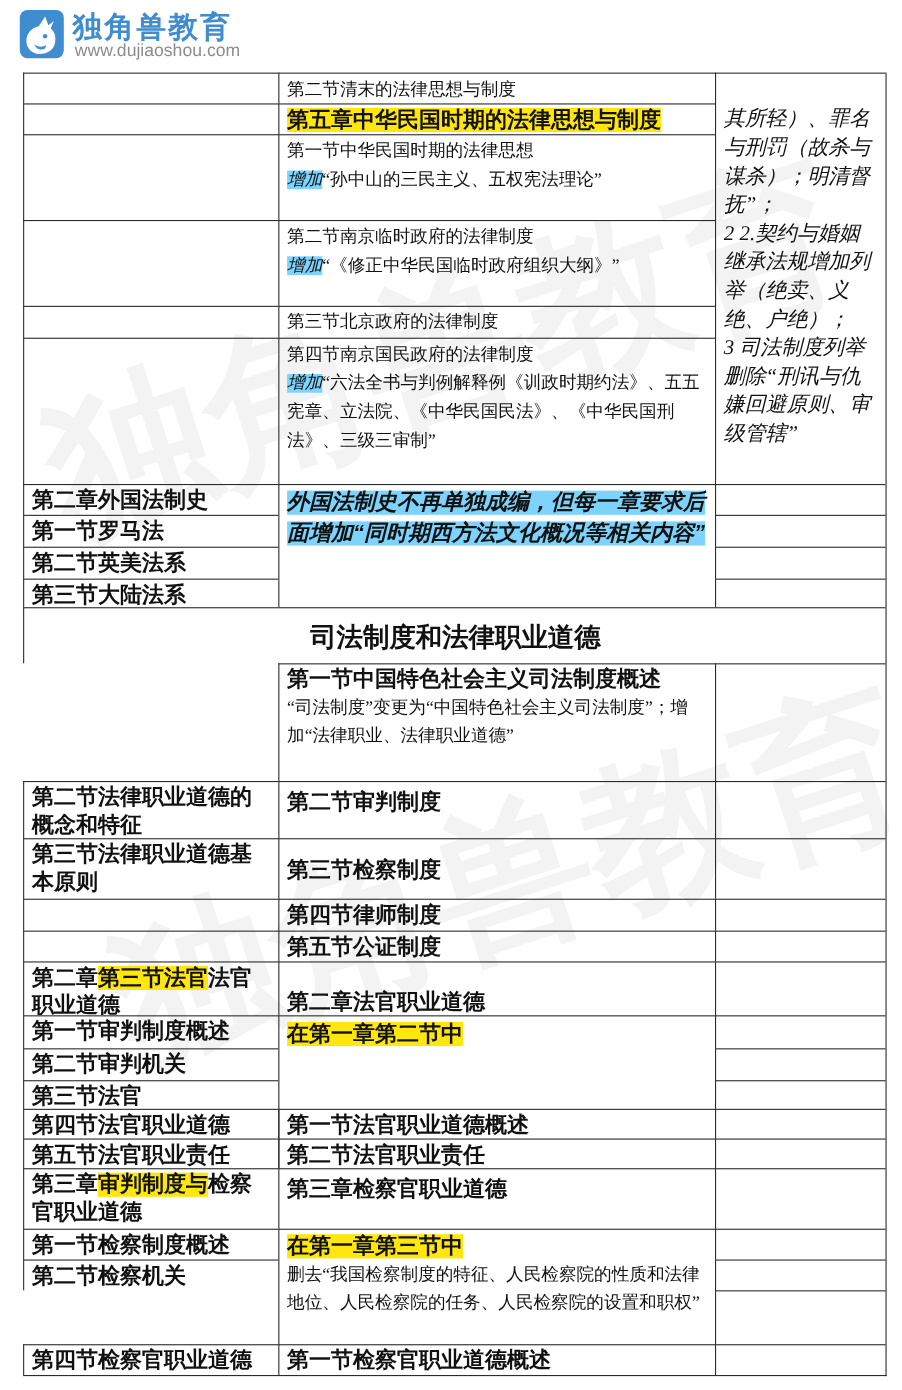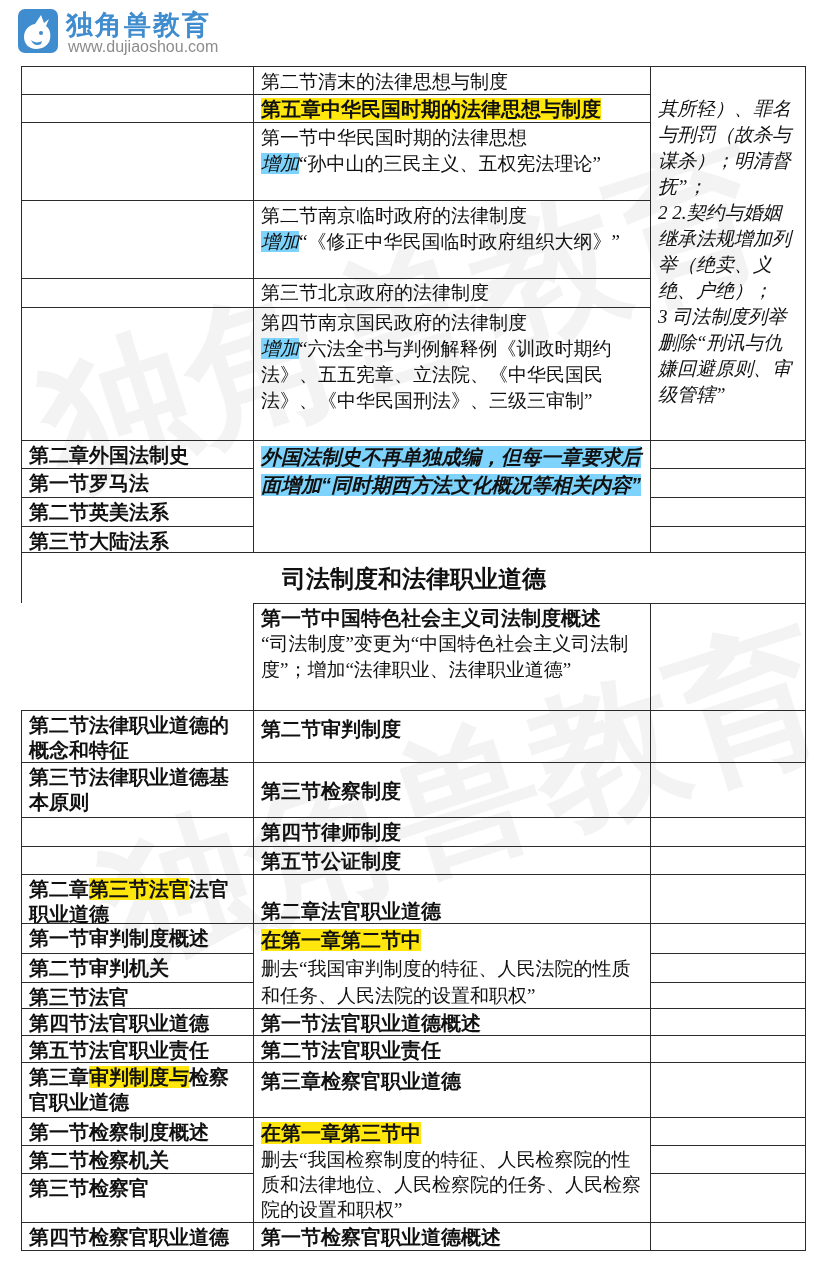--- a/index.html
+++ b/index.html
@@ -15,21 +15,21 @@
               font-size:16px;color:#8c8c8c;white-space:nowrap;}
   
   .wm{position:absolute;font-family:"Liberation Sans","DejaVu Sans",sans-serif;font-weight:800;
       font-size:150px;color:#000;opacity:0.045;transform:rotate(-18deg);white-space:nowrap;
       pointer-events:none;z-index:0;}
   
   .tbl{position:absolute;left:21px;top:66px;width:784px;height:1184px;
        border-right:1px solid #2b2b2b;border-bottom:1px solid #2b2b2b;z-index:1;}
   .cell{position:absolute;box-sizing:border-box;border-top:1px solid #2b2b2b;border-left:1px solid #2b2b2b;
         padding:2px 6px 0 7px;overflow:hidden;}
-  .serif{font-family:"Liberation Serif","DejaVu Serif",serif;font-size:19px;line-height:26px;}
+  .serif{font-family:"Liberation Serif","DejaVu Serif",serif;font-size:16px;line-height:26px;}
   .sans{font-family:"Liberation Sans","DejaVu Sans",sans-serif;font-weight:700;font-size:20px;line-height:25px;}
   .hl-y{background:#ffe70e;}
   .hl-c{background:#7dd3fc;font-style:italic;}
   .pre{white-space:pre-line;}
   .sec-title{display:flex;align-items:center;justify-content:center;
              font-family:"Liberation Sans","DejaVu Sans",sans-serif;font-weight:800;font-size:24px;}
   .lh28{line-height:28px;}
   .rnote{font-size:19px;line-height:26px;padding-top:3px;font-style:italic;}
 </style>
 </head>
@@ -123,35 +123,33 @@
     <div class="cell sans" style="left:0;top:857px;width:232px;height:30px"><span>第一节审判制度概述</span></div>
     <div class="cell sans" style="left:0;top:887px;width:232px;height:29px"><span>第二节审判机关</span></div>
     <div class="cell sans" style="left:0;top:916px;width:232px;height:26px"><span>第三节法官</span></div>
     <div class="cell sans" style="left:0;top:942px;width:232px;height:27px"><span>第四节法官职业道德</span></div>
     <div class="cell sans" style="left:0;top:969px;width:232px;height:27px"><span>第五节法官职业责任</span></div>
     <div class="cell sans" style="left:0;top:996px;width:232px;height:55px">
       <span>第三章</span><span class="hl-y">审判制度与</span><span>检察官职业道德</span>
     </div>
     <div class="cell sans" style="left:0;top:1051px;width:232px;height:28px"><span>第一节检察制度概述</span></div>
     <div class="cell sans" style="left:0;top:1079px;width:232px;height:28px"><span>第二节检察机关</span></div>
-    <div class="cell sans" style="left:0;top:1107px;width:232px;height:49px"><span>第三节检察官</span></div>
     <div class="cell sans" style="left:0;top:1156px;width:232px;height:28px"><span>第四节检察官职业道德</span></div>
 
     <div class="cell" style="left:232px;top:537px;width:397px;height:107px">
       <div class="sans"><span>第一节中国特色社会主义司法制度概述</span></div>
       <div class="serif"><span>“司法制度”变更为“中国特色社会主义司法制度”；增加“法律职业、法律职业道德”</span></div>
     </div>
     <div class="cell sans" style="left:232px;top:644px;width:397px;height:52px;padding-top:6px"><span>第二节审判制度</span></div>
     <div class="cell sans" style="left:232px;top:696px;width:397px;height:55px;padding-top:16px"><span>第三节检察制度</span></div>
     <div class="cell sans" style="left:232px;top:751px;width:397px;height:29px"><span>第四节律师制度</span></div>
     <div class="cell sans" style="left:232px;top:780px;width:397px;height:28px"><span>第五节公证制度</span></div>
     <div class="cell sans" style="left:232px;top:808px;width:397px;height:49px;padding-top:24px"><span>第二章法官职业道德</span></div>
     <div class="cell lh28" style="left:232px;top:857px;width:397px;height:139px">
       <div class="sans" style="line-height:29px"><span class="hl-y">在第一章第二节中</span></div>
-      <div class="serif" style="line-height:27px"><span>删去“我国审判制度的特征、人民法院的性质和任务、人民法院的设置和职权”</span></div>
     </div>
     <div class="cell sans" style="left:232px;top:942px;width:397px;height:27px"><span>第一节法官职业道德概述</span></div>
     <div class="cell sans" style="left:232px;top:969px;width:397px;height:27px"><span>第二节法官职业责任</span></div>
     <div class="cell sans" style="left:232px;top:996px;width:397px;height:55px;padding-top:6px"><span>第三章检察官职业道德</span></div>
     <div class="cell" style="left:232px;top:1051px;width:397px;height:105px">
       <div class="sans" style="line-height:27px"><span class="hl-y">在第一章第三节中</span></div>
       <div class="serif" style="line-height:25px"><span>删去“我国检察制度的特征、人民检察院的性质和法律地位、人民检察院的任务、人民检察院的设置和职权”</span></div>
     </div>
     <div class="cell sans" style="left:232px;top:1156px;width:397px;height:28px"><span>第一节检察官职业道德概述</span></div>
 

